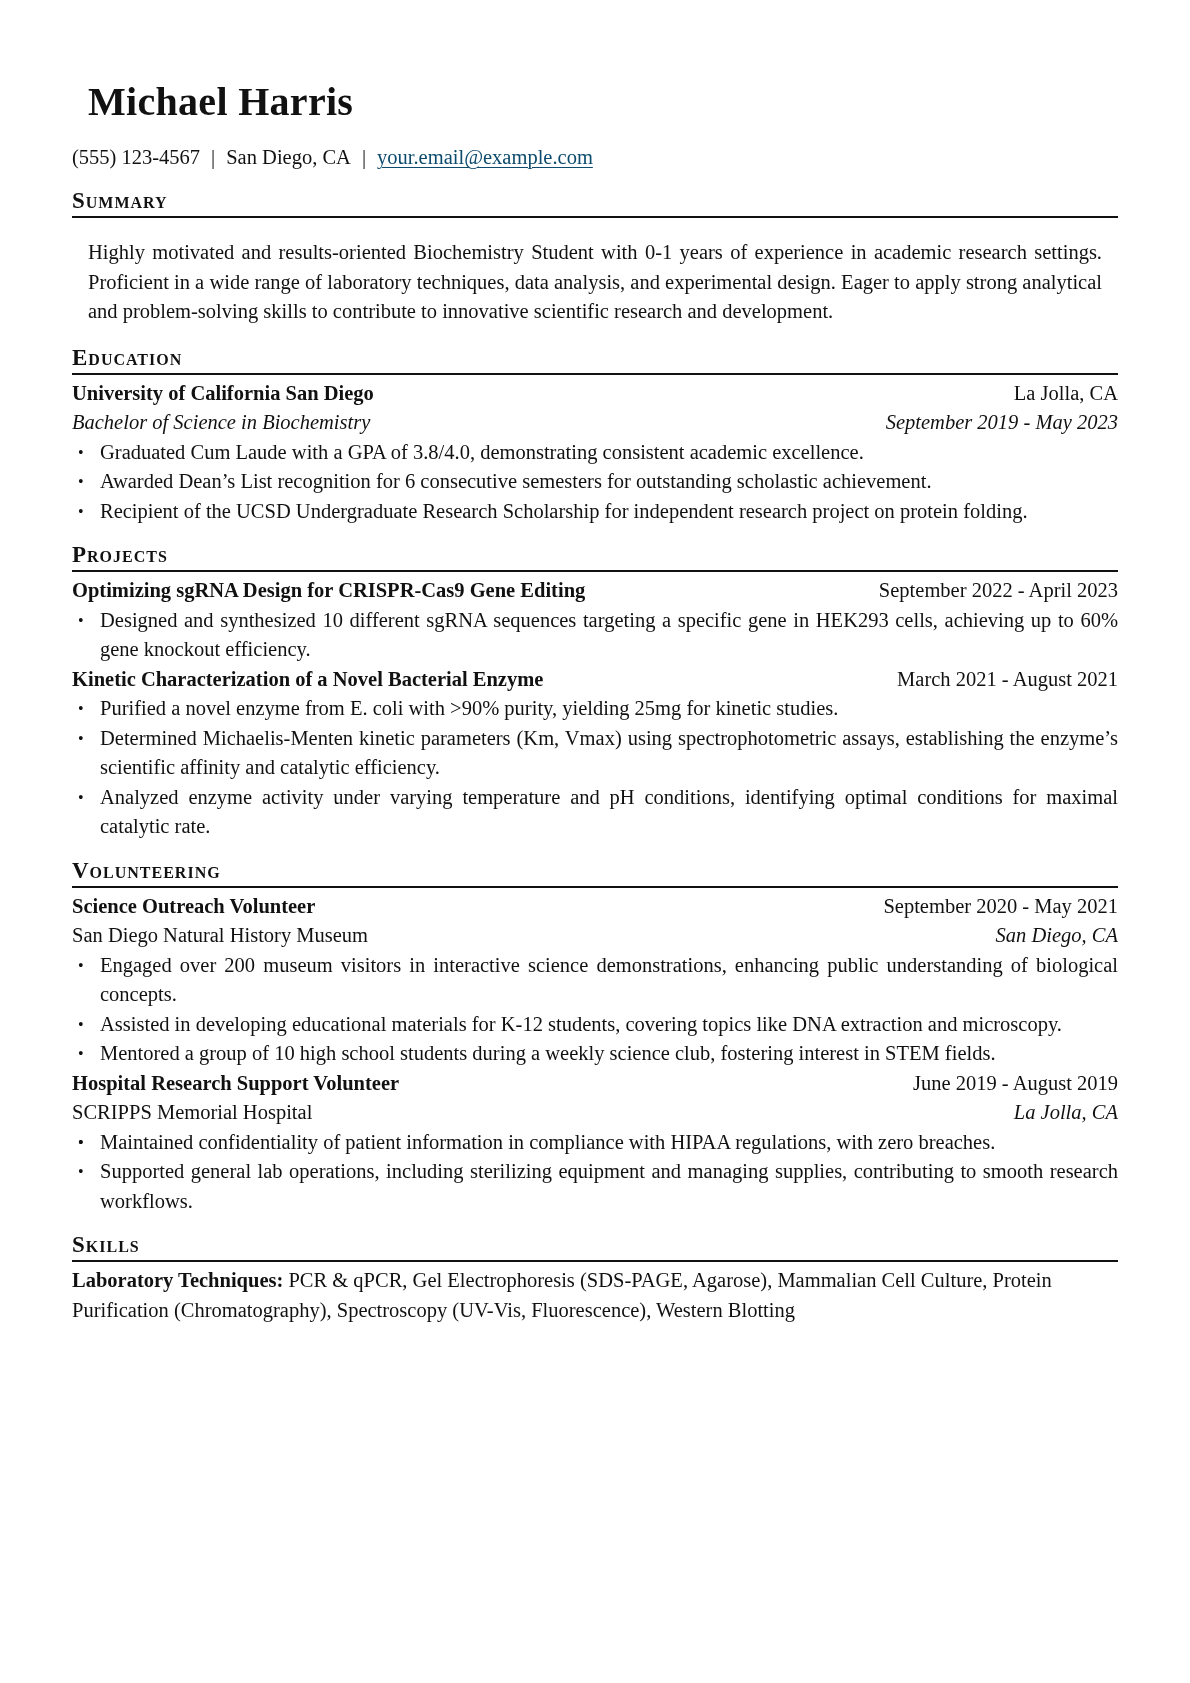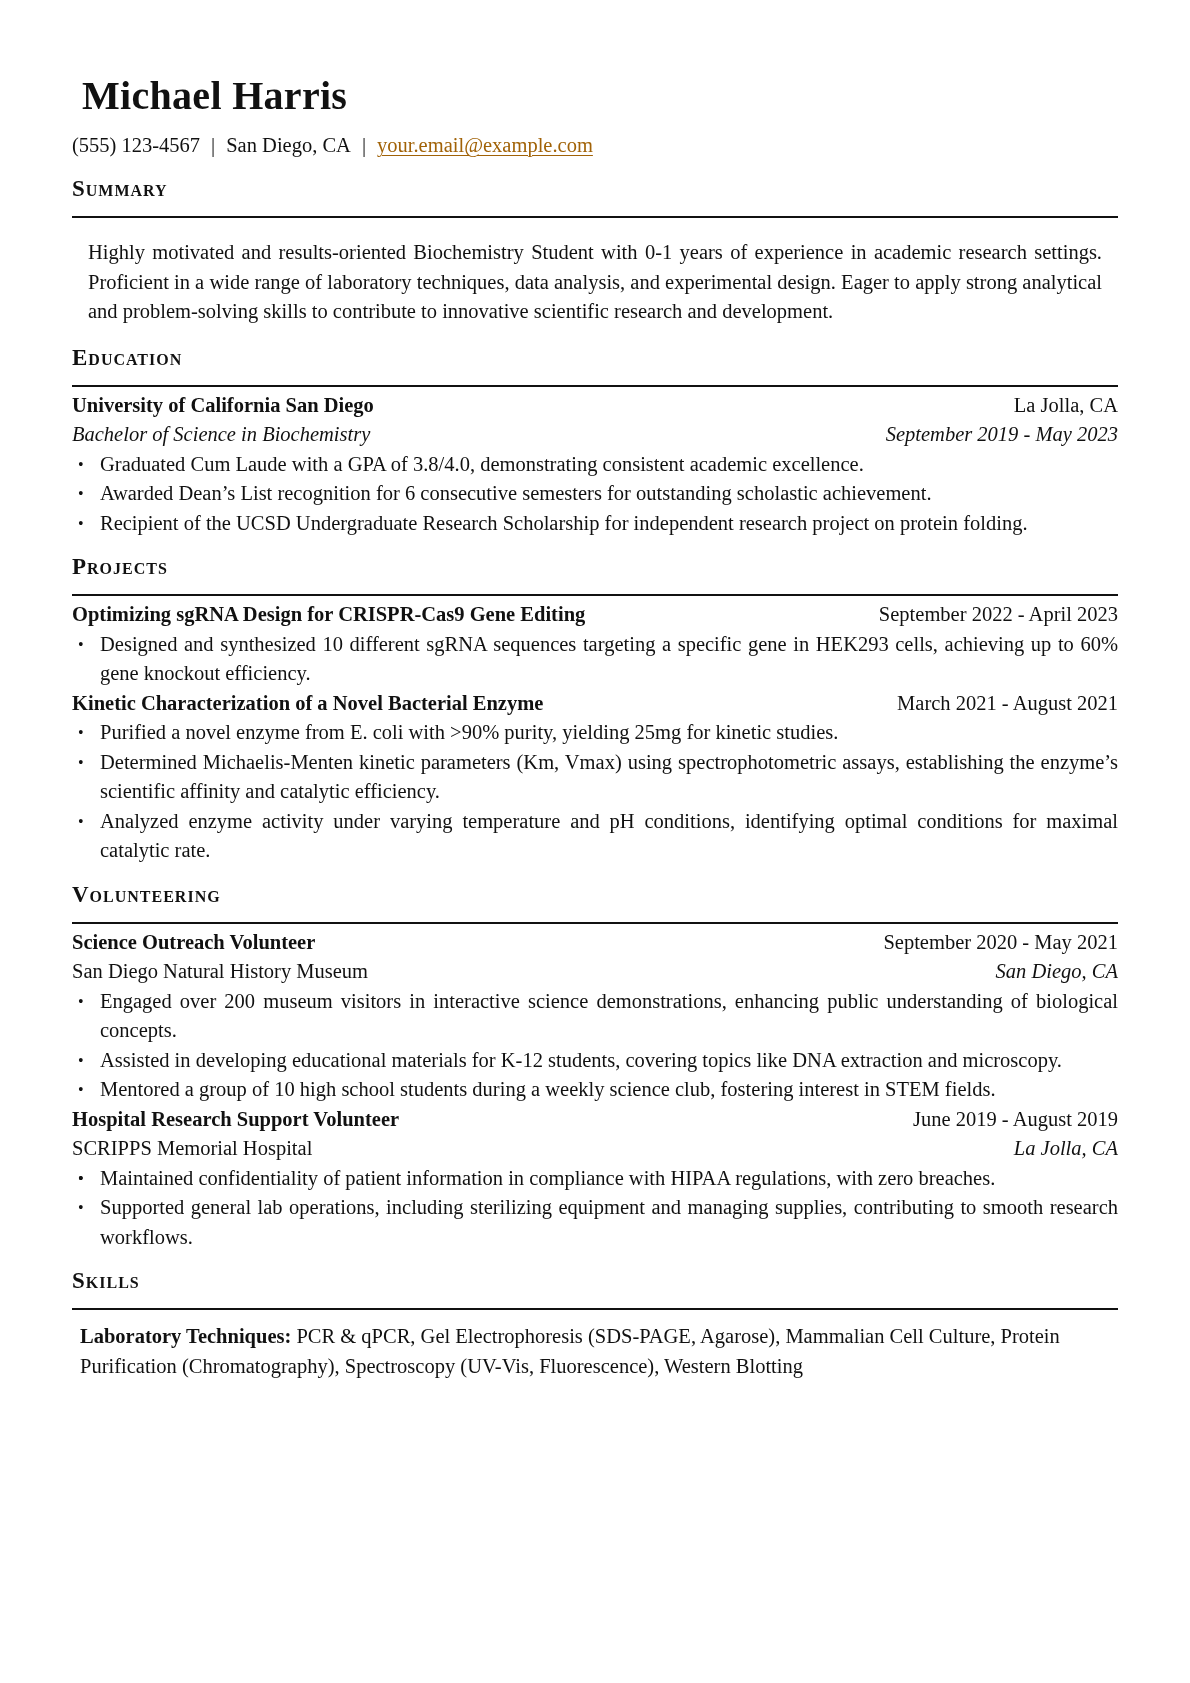--- a/index.html
+++ b/index.html
@@ -17,38 +17,38 @@
       top: 62px;
       width: 1046px;
       font-family: "Liberation Serif", "DejaVu Serif", serif;
       font-size: 20.5px;
       line-height: 29.5px;
     }
     .name {
       font-size: 40px;
       line-height: 48px;
       font-weight: bold;
-      margin: 10px;
+      margin: 16px;
       letter-spacing: 0.3px;
     }
     .contact {
       margin-top: 6px;
       line-height: 30px;
     }
     .contact .sep { padding: 0 11px; }
-    .contact a { color: #a16207; text-decoration: underline; text-underline-offset: 3px; text-decoration-thickness: 1px; }
+    .contact a { color: #0c4a6e; text-decoration: underline; text-underline-offset: 3px; text-decoration-thickness: 1px; }
     .section { margin-top: 14px; }
     .section-title {
       font-weight: bold;
       font-size: 23px;
       line-height: 30px;
       font-variant: small-caps;
       letter-spacing: 1px;
       margin: 0;
-      padding-bottom: 12px;
+      padding-bottom: 0;
       border-bottom: 2px solid #111111;
     }
     .section-body { padding-top: 4px; }
     .summary-text { text-align: justify; margin: 16px; }
     .row { display: flex; justify-content: space-between; align-items: flex-start; }
     .bold { font-weight: bold; }
     .italic { font-style: italic; }
     ul.bullets {
       list-style: none;
       margin: 0;
@@ -59,21 +59,21 @@
       padding-left: 28px;
       text-align: justify;
     }
     ul.bullets li .bullet {
       position: absolute;
       left: 6px;
       top: 0;
       font-size: 16px;
     }
     .entry + .entry { }
-    .skills-line { margin: 8px; }
+    .skills-line { margin: 0; }
   </style>
 </head>
 <body>
 
 <div class="page">
 
   <h1 class="name">Michael Harris</h1>
   <div class="contact">
     <span>(555) 123-4567</span><span class="sep">|</span><span>San Diego, CA</span><span class="sep">|</span><a>your.email@example.com</a>
   </div>

